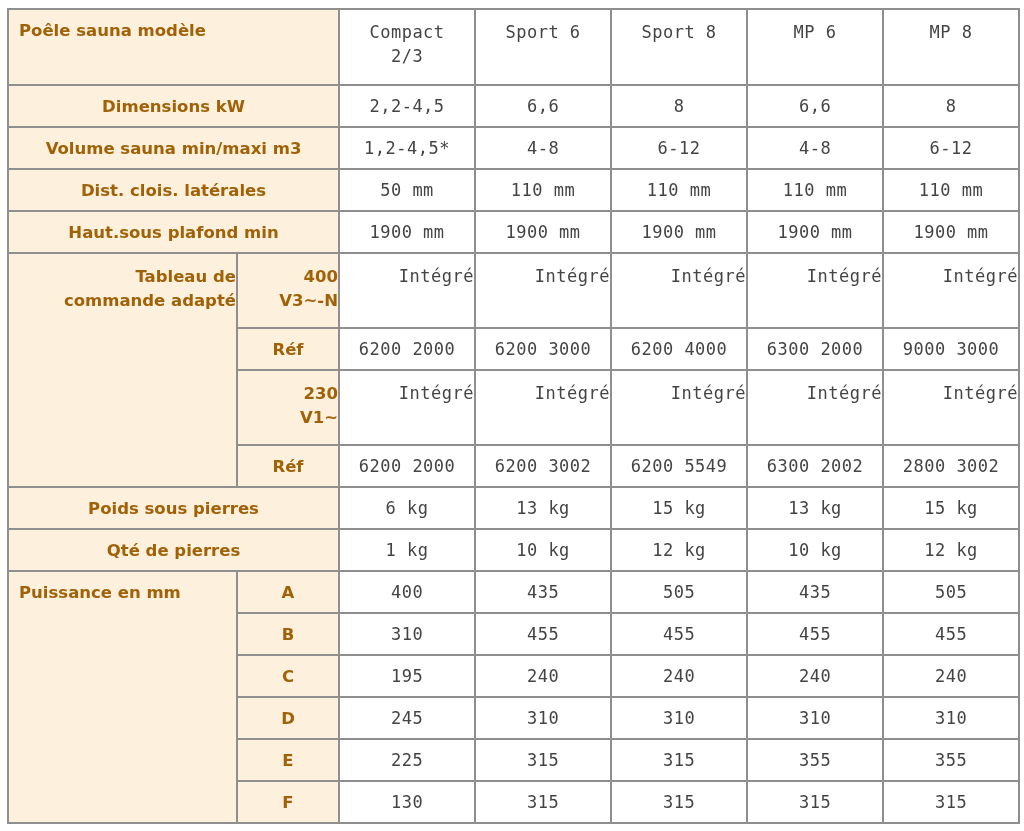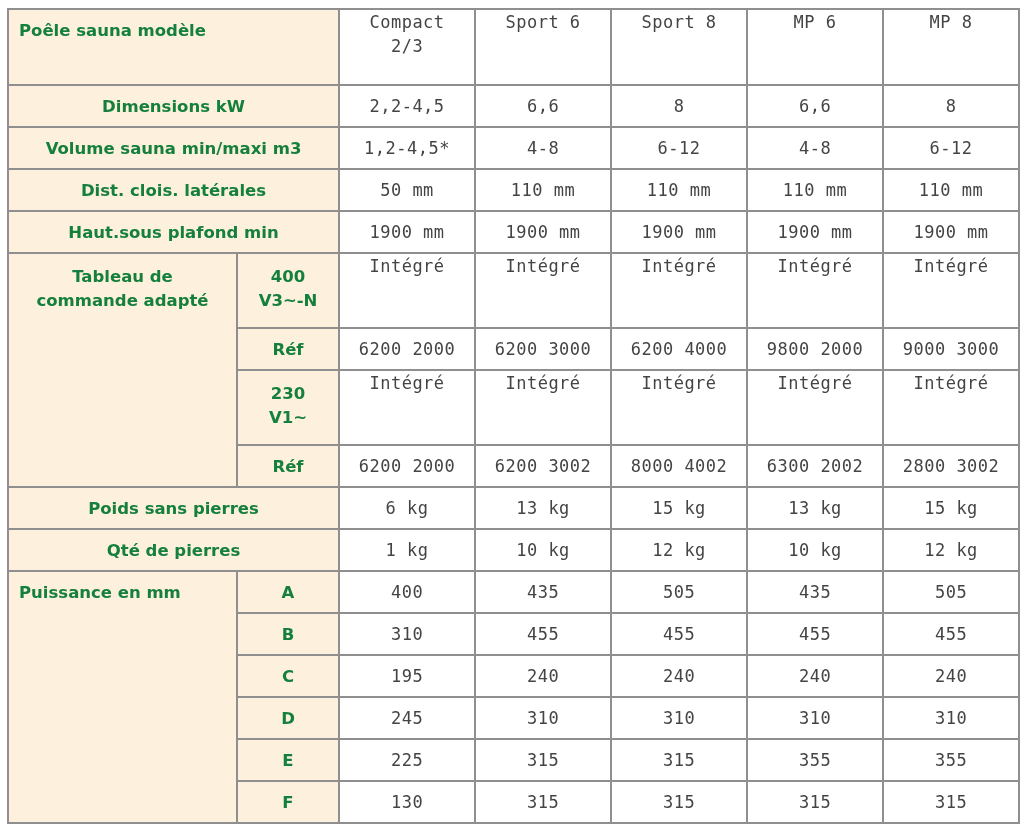--- a/index.html
+++ b/index.html
@@ -15,35 +15,35 @@
     table.spec td {
       border: 2px solid #8f8f8f;
       padding: 0;
       text-align: center;
       vertical-align: middle;
     }
     td.lbl {
       background: #fdf0dc;
       font-family: "DejaVu Sans", sans-serif;
       font-weight: bold;
-      color: #15803d;
+      color: #a16207;
       font-size: 16.5px;
     }
     td.lbl.left { text-align: left; padding-left: 10px; vertical-align: top; padding-top: 11px; }
     td.lbl.topc { vertical-align: top; padding-top: 11px; line-height: 24px; }
     td.val {
       background: #ffffff;
       font-family: "DejaVu Sans Mono", monospace;
       color: #444;
       font-size: 17px;
       letter-spacing: 0.5px;
     }
-    td.val.top { vertical-align: top; line-height: 24px; }
+    td.val.top { vertical-align: top; padding-top: 10px; line-height: 24px; }
     tr.r44 td { height: 40px; }
-    tr.r64 td { height: 62px; }
+    tr.r64 td { height: 62px; text-align: right; }
     tr.rhead td { height: 63px; }
   </style>
 </head>
 <body>
 
 <table class="spec">
   <colgroup>
     <col style="width:229px">
       <col style="width:102px">
     <col style="width:136px">
@@ -106,42 +106,42 @@
     <td class="val top">Intégré</td>
     <td class="val top">Intégré</td>
     <td class="val top">Intégré</td>
     <td class="val top">Intégré</td>
   </tr>
   <tr class="r44">
     <td class="lbl">Réf</td>
     <td class="val">6200 2000</td>
     <td class="val">6200 3000</td>
     <td class="val">6200 4000</td>
-    <td class="val">9800 2000</td>
+    <td class="val">6300 2000</td>
     <td class="val">9000 3000</td>
   </tr>
   <tr class="r64">
     <td class="lbl topc"><span>230</span><br><span>V1~</span></td>
     <td class="val top">Intégré</td>
     <td class="val top">Intégré</td>
     <td class="val top">Intégré</td>
     <td class="val top">Intégré</td>
     <td class="val top">Intégré</td>
   </tr>
   <tr class="r44">
     <td class="lbl">Réf</td>
     <td class="val">6200 2000</td>
     <td class="val">6200 3002</td>
-    <td class="val">8000 4002</td>
+    <td class="val">6200 5549</td>
     <td class="val">6300 2002</td>
     <td class="val">2800 3002</td>
   </tr>
 
   <tr class="r44">
-    <td colspan="2" class="lbl">Poids sans pierres</td>
+    <td colspan="2" class="lbl">Poids sous pierres</td>
     <td class="val">6 kg</td>
     <td class="val">13 kg</td>
     <td class="val">15 kg</td>
     <td class="val">13 kg</td>
     <td class="val">15 kg</td>
   </tr>
 
   <tr class="r44">
     <td colspan="2" class="lbl">Qté de pierres</td>
     <td class="val">1 kg</td>

